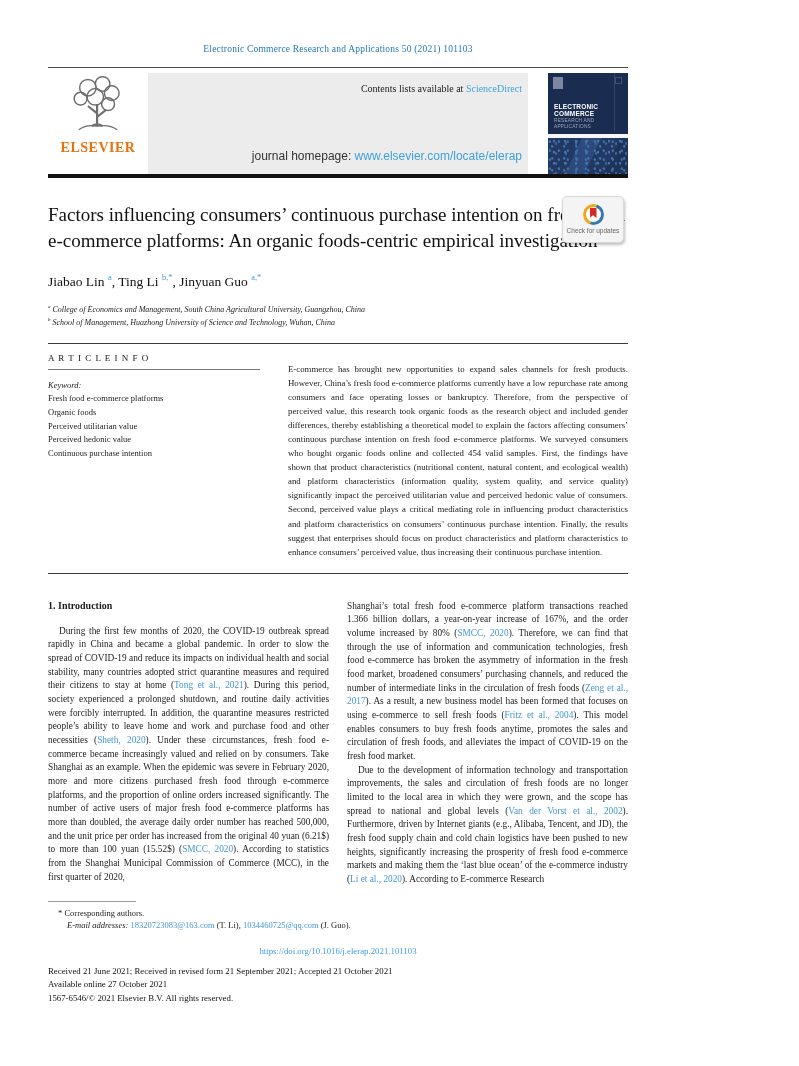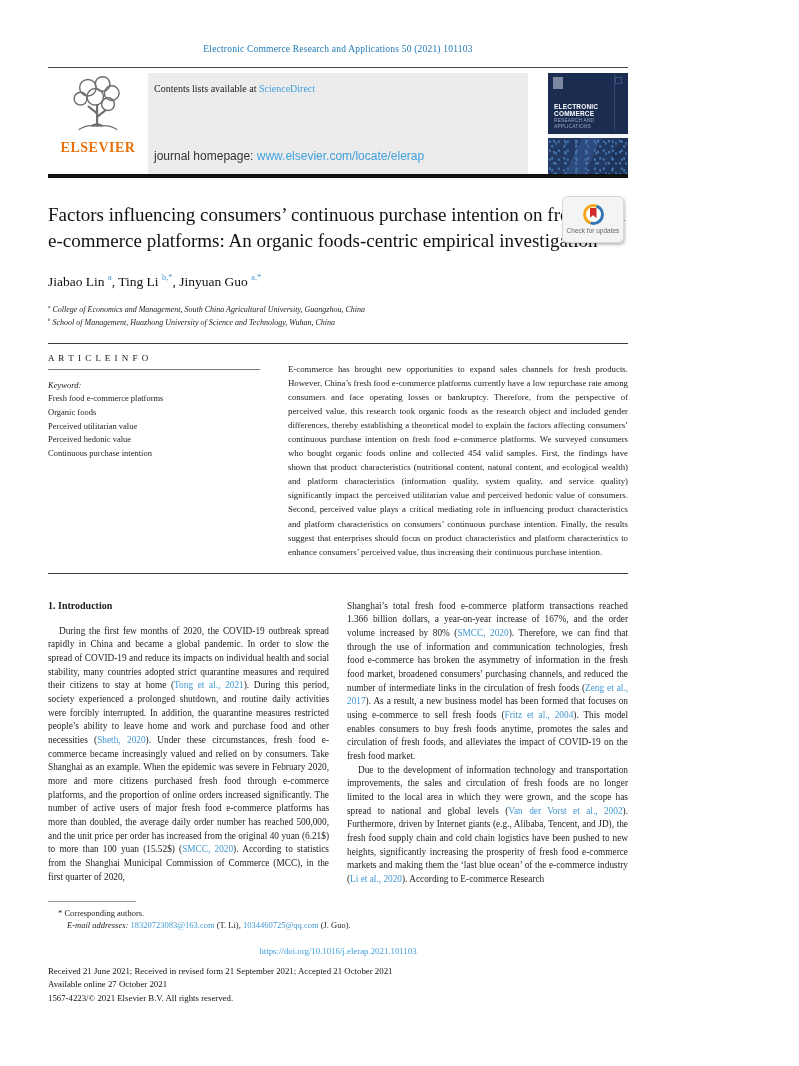--- a/index.html
+++ b/index.html
@@ -9,21 +9,21 @@
 
   
   .jref { text-align:center; font-size:9.5px; color:#1e78b4; letter-spacing:.2px; }
   .rule-thin { border:none; border-top:1px solid #4a4a4a; margin-top:13px; }
 
   
   .masthead { display:flex; align-items:stretch; height:101px; margin-top:5px; }
   .logo-col { width:100px; display:flex; flex-direction:column; align-items:center; justify-content:flex-end; padding-bottom:18px; background:#fff; }
   .logo-col svg { display:block; }
   .elsevier-word { font-size:14px; font-weight:bold; color:#e8710a; letter-spacing:.5px; margin-top:1px; font-family:"Liberation Serif",serif; }
-  .banner { flex:1; background:#ececec; display:flex; flex-direction:column; justify-content:space-between; text-align:left; padding:10px 6px 11px 6px; margin-right:20px; }
+  .banner { flex:1; background:#ececec; display:flex; flex-direction:column; justify-content:space-between; text-align:right; padding:10px 6px 11px 6px; margin-right:20px; }
   .banner .contents-line { font-size:10px; color:#222; }
   .banner .contents-line a, .link { color:#41a0dc; text-decoration:none; cursor:pointer; }
   .banner .jtitle { font-size:21px; color:#111; }
   .banner .homepage-line { font-size:12px; font-family:"Liberation Sans", sans-serif; color:#333; }
 
   
   .cover { width:80px; height:101px; background:#1a2c50; position:relative; overflow:hidden; flex-shrink:0; }
   .cover-logo { position:absolute; top:4px; left:5px; width:10px; height:12px; background:#8d99ad; opacity:.85; }
   .cover-sq1 { position:absolute; top:4px; right:6px; width:7px; height:7px; border:1px solid #3c5079; }
   .cover-vline { position:absolute; top:0; right:13px; width:1px; height:58px; background:#32466e; }
@@ -180,17 +180,17 @@
   <div class="footnote">
     <div class="fn1">* Corresponding authors.</div>
     <div class="fn2"><span class="seg-italic">E-mail addresses: </span><span class="seg-link">18320723083@163.com</span><span class="seg-plain"> (T. Li), </span><span class="seg-link">1034460725@qq.com</span><span class="seg-plain"> (J. Guo).</span></div>
   </div>
 
   <div class="footer-block">
     <div class="doi-line"><a class="link">https://doi.org/10.1016/j.elerap.2021.101103</a></div>
     <div class="footer-meta">
       <div>Received 21 June 2021; Received in revised form 21 September 2021; Accepted 21 October 2021</div>
       <div>Available online 27 October 2021</div>
-      <div>1567-4223/© 2021 Elsevier B.V. All rights reserved.</div>
+      <div>1567-6546/© 2021 Elsevier B.V. All rights reserved.</div>
     </div>
   </div>
 
 </div>
 
 </body></html>

